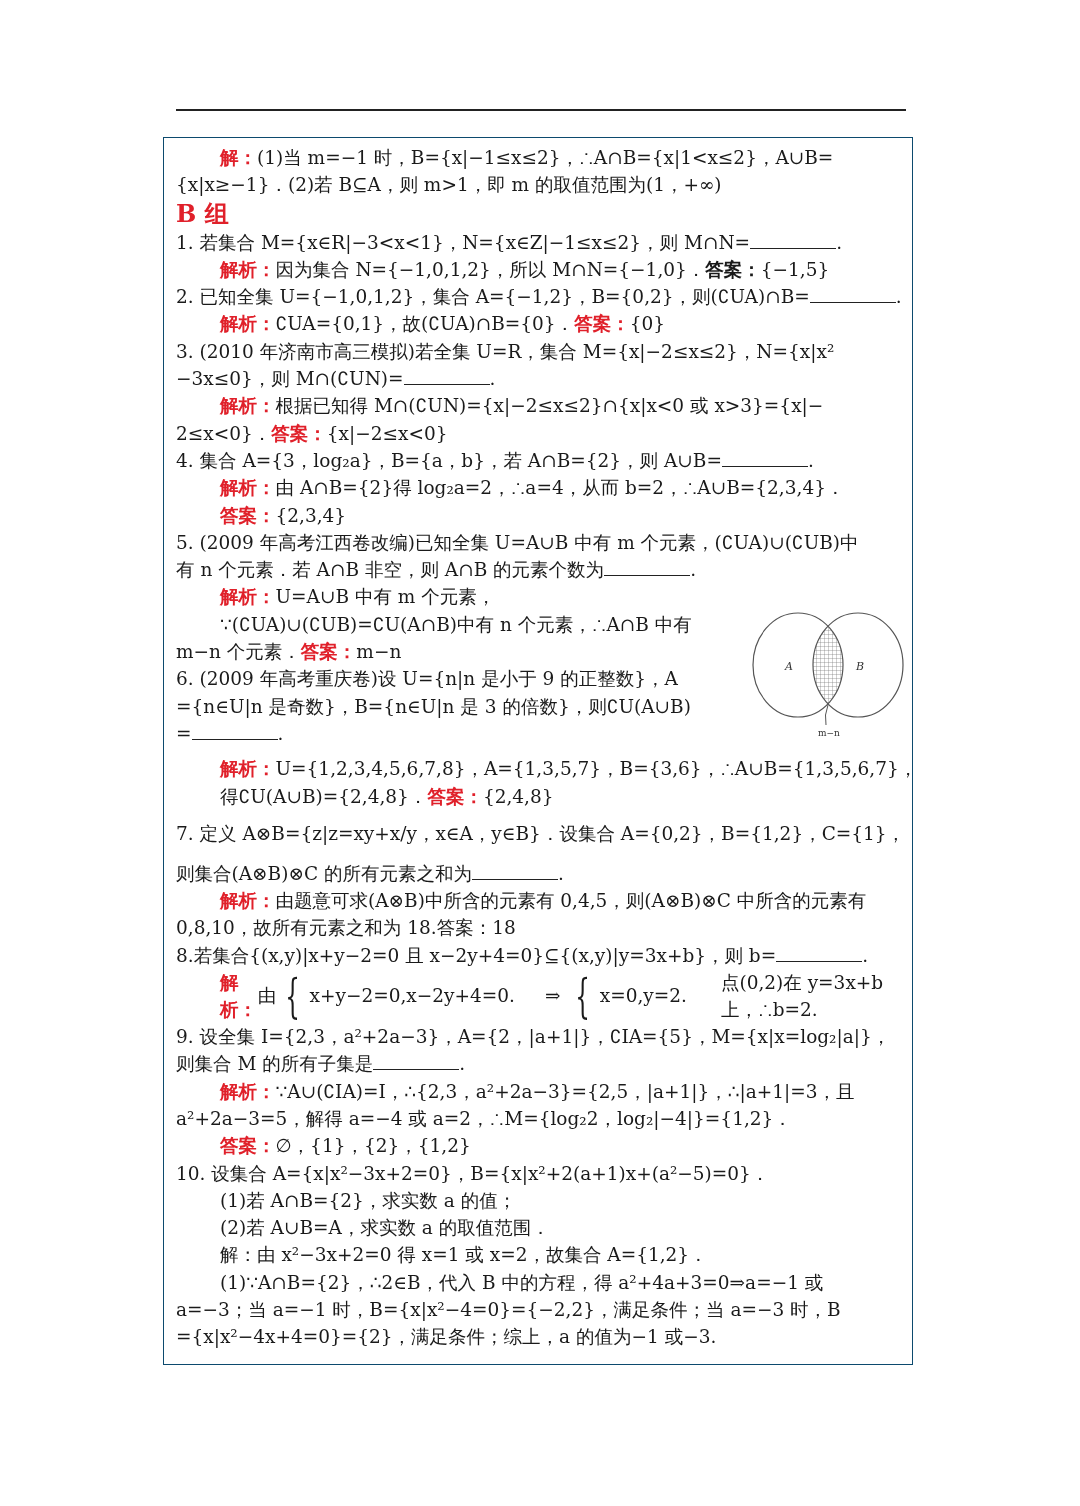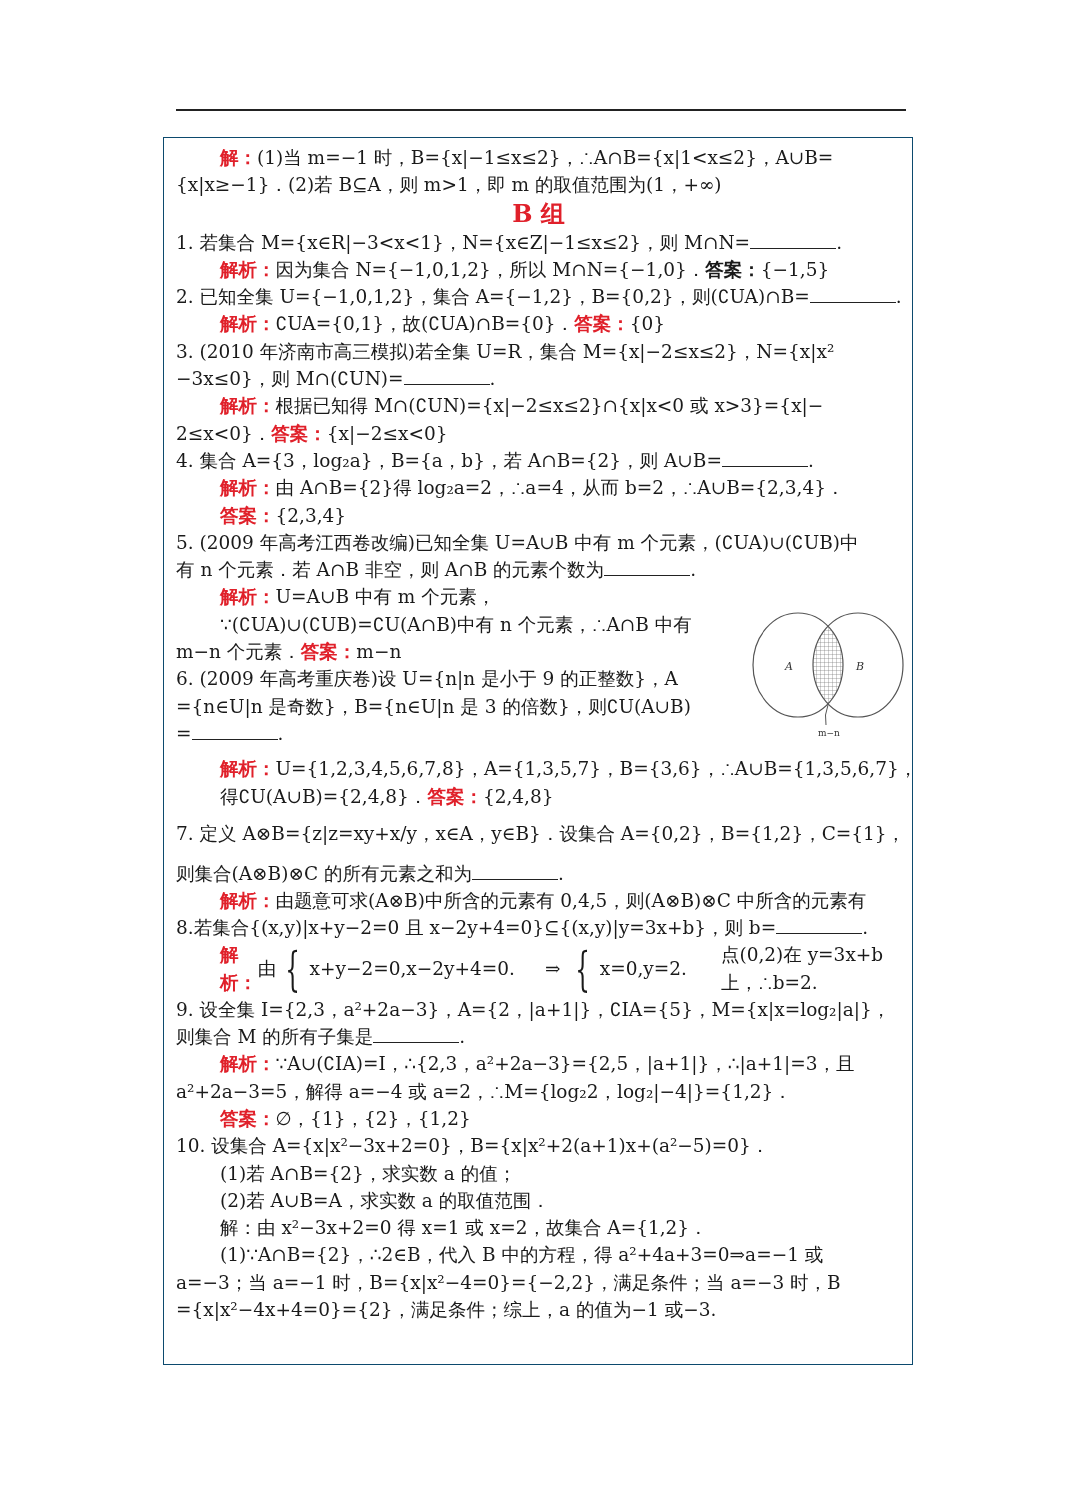--- a/index.html
+++ b/index.html
@@ -5,21 +5,21 @@
   html, body { margin:0; padding:0; background:#ffffff; }
   body { width:1080px; height:1506px; position:relative; overflow:hidden;
          font-family:"DejaVu Serif","Liberation Serif",serif; color:#1a1a1a; }
   .top-rule { position:absolute; left:176px; top:109px; width:730px; height:2px; background:#222; }
   .frame { position:absolute; left:163px; top:137px; width:748px; height:1226px;
            border:1px solid #0c4a6e; box-sizing:content-box; }
   .content { position:absolute; left:12px; top:6px; width:725px; font-size:18.5px; line-height:27.3px; }
   .line { white-space:nowrap; height:27.3px; }
   .ind { padding-left:44px; }
   .red { color:#e0202a; font-weight:bold; }
-  .group-title { text-align:center; color:#e0202a; font-weight:bold; font-size:24px; height:30px; line-height:30px; }
+  .group-title { color:#e0202a; font-weight:bold; font-size:24px; height:30px; line-height:30px; }
   .blank { display:inline-block; width:86px; border-bottom:1px solid #222; height:18px; vertical-align:baseline; }
   .venn { position:absolute; left:572px; top:466px; width:160px; height:130px; }
   .sys { display:flex; align-items:center; height:54px; padding-left:44px; }
   .brace { font-size:46px; line-height:46px; font-weight:lighter; margin:0 2px; transform:scaleX(0.5); display:inline-block; }
   .stack { display:flex; flex-direction:row; line-height:24px; }
 </style>
 </head>
 <body>
 
 <div class="top-rule"></div>
@@ -105,20 +105,23 @@
 
     <div class="line" style="margin-top:10px;height:40px;">
       <span>7.</span> <span>定义 A⊗B={z|z=xy+x/y，x∈A，y∈B}．设集合 A={0,2}，B={1,2}，C={1}，</span>
     </div>
     <div class="line">
       <span>则集合(A⊗B)⊗C 的所有元素之和为</span><span class="blank"></span>.
     </div>
     <div class="line ind">
       <span class="red">解析：</span><span>由题意可求(A⊗B)中所含的元素有 0,4,5，则(A⊗B)⊗C 中所含的元素有</span>
     </div>
+    <div class="line">
+      <span>0,8,10，故所有元素之和为 18.</span><span>答案：</span><span>18</span>
+    </div>
 
     <div class="line">
       <span>8.</span><span>若集合{(x,y)|x+y−2=0 且 x−2y+4=0}⊆{(x,y)|y=3x+b}，则 b=</span><span class="blank"></span>.
     </div>
     <div class="sys">
       <span class="red">解析：</span>
       <span>由</span>
       <span class="brace">{</span>
       <span class="stack">
         <span>x+y−2=0,</span>

